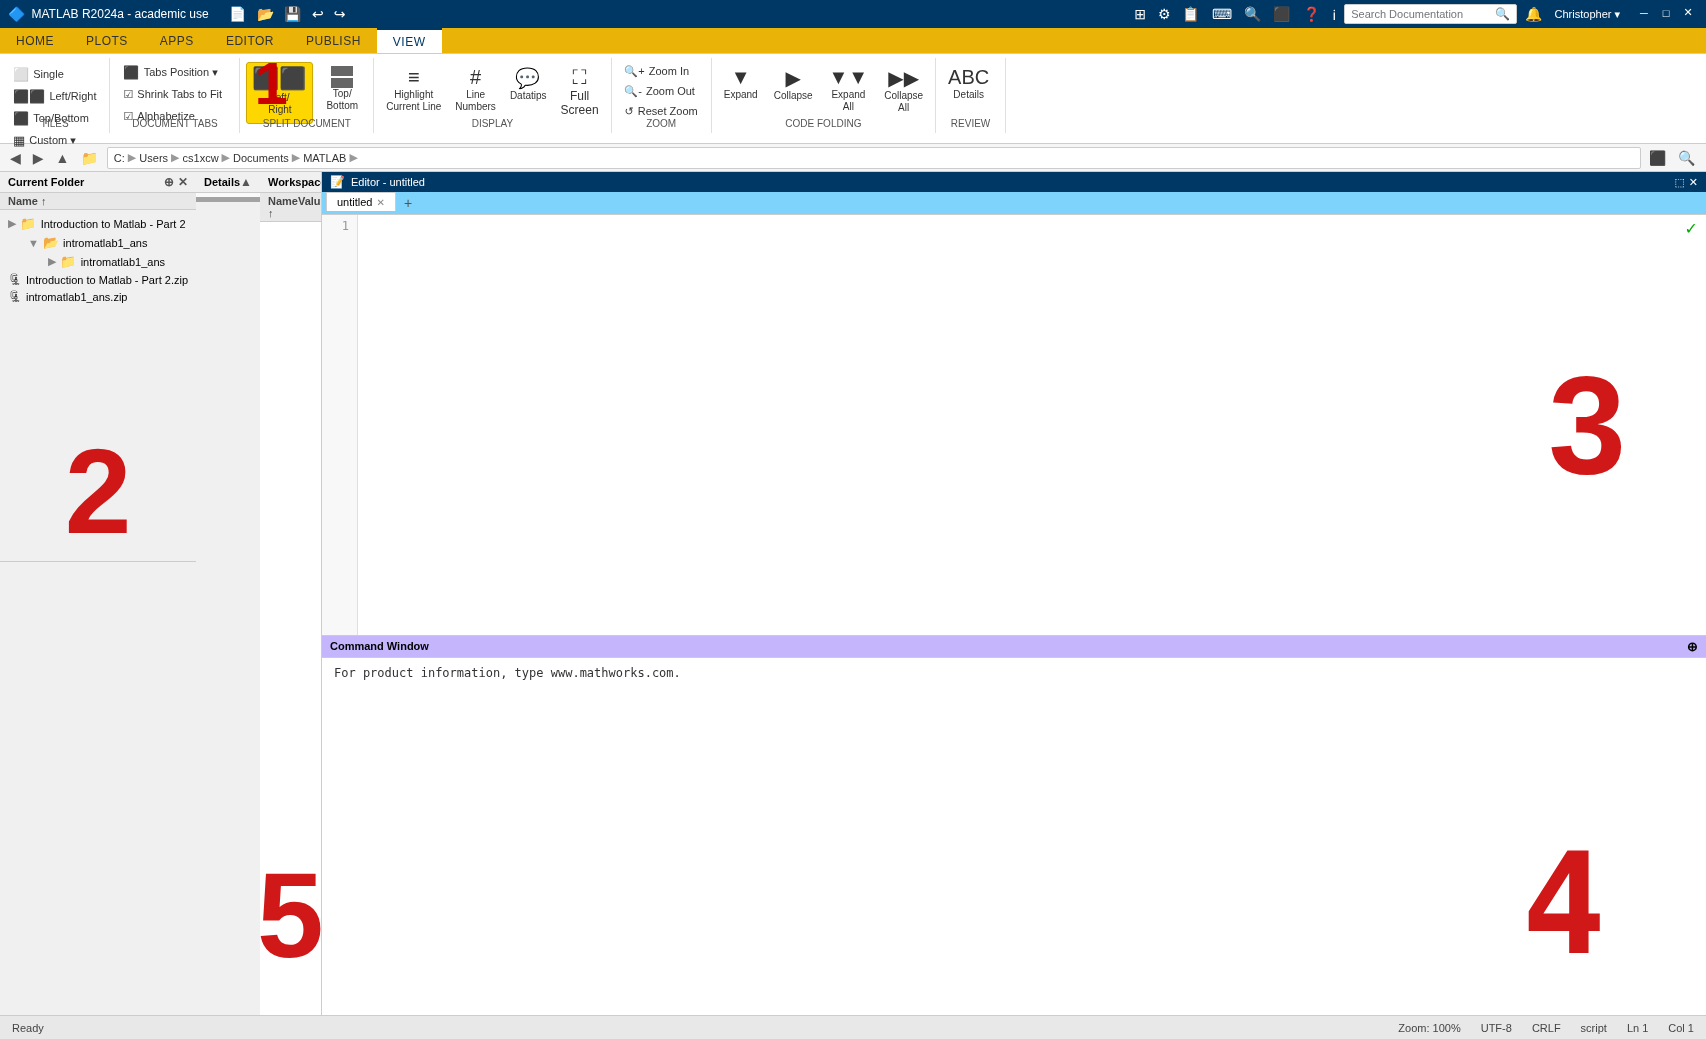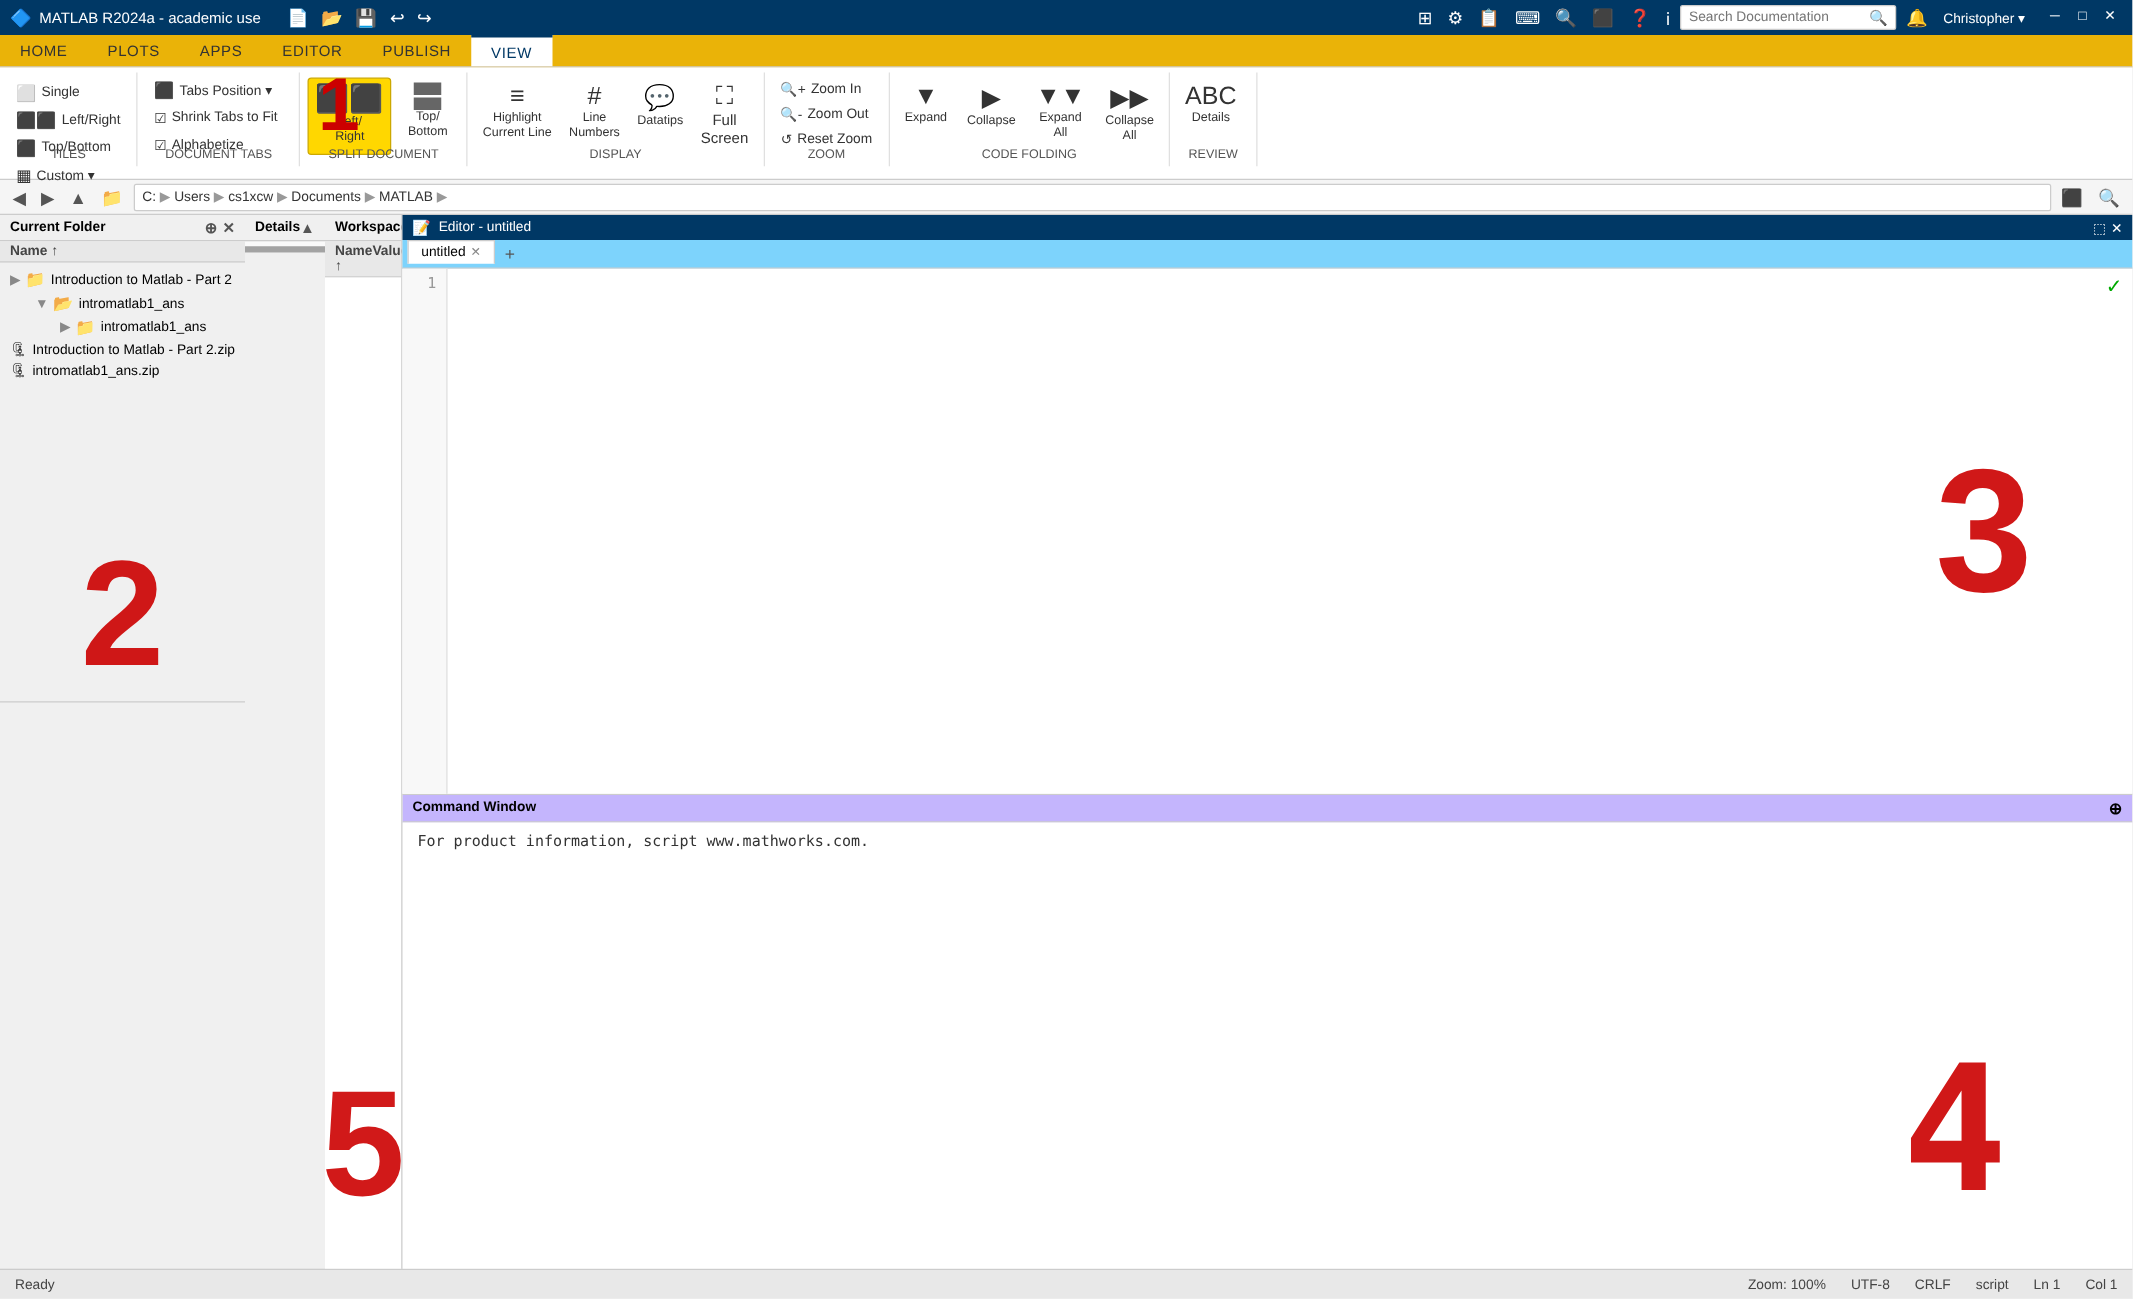--- a/index.html
+++ b/index.html
@@ -649,21 +649,21 @@
         <div style="position:absolute; right:80px; top:50%; transform:translateY(-50%); font-size:140px; font-weight:bold; color:#cc0000; pointer-events:none; user-select:none; opacity:0.9; line-height:1;">3</div>
       </div>
     </div>
 
     <div id="command-window" style="flex:1; display:flex; flex-direction:column; position:relative; overflow:hidden;">
       <div class="cmd-titlebar">
         <span>Command Window</span>
         <span style="font-size:13px; cursor:pointer;">⊕</span>
       </div>
       <div class="cmd-body">
-        <div>For product information, script www.mathworks.com.</div>
+        <div>For product information, type www.mathworks.com.</div>
 
         <div style="position:absolute; right:100px; bottom:40px; font-size:140px; font-weight:bold; color:#cc0000; pointer-events:none; user-select:none; opacity:0.9; line-height:1;">4</div>
       </div>
     </div>
 
   </div>
 
 </div>
 
 <div id="status-bar">

